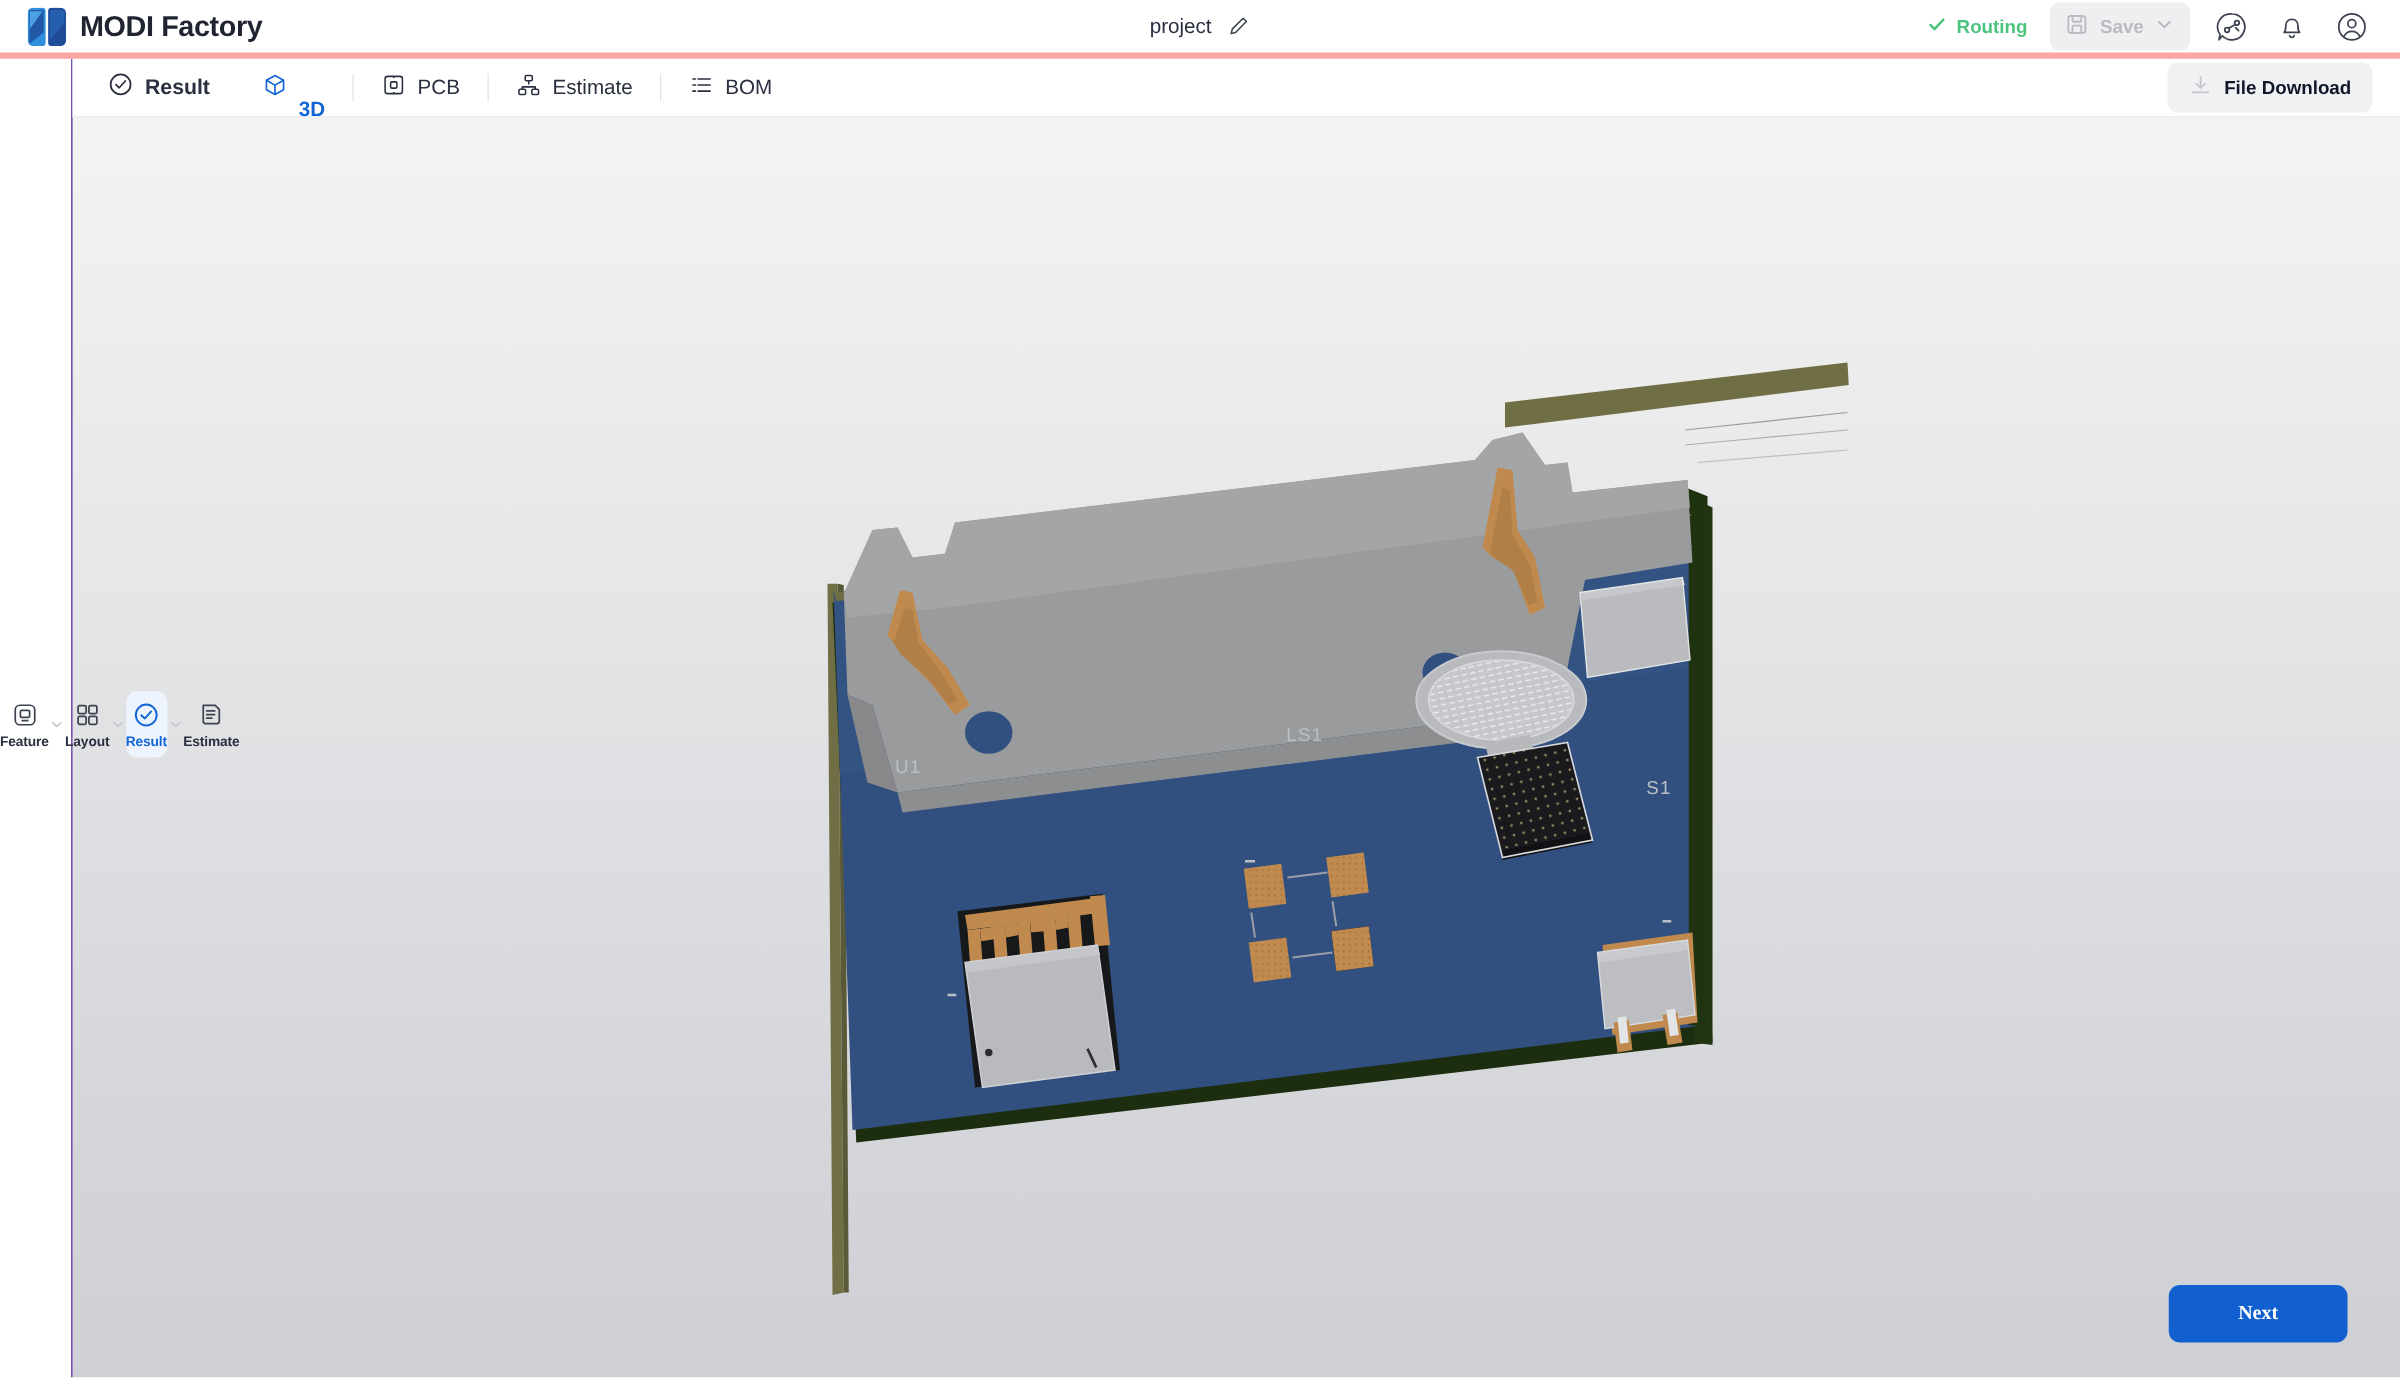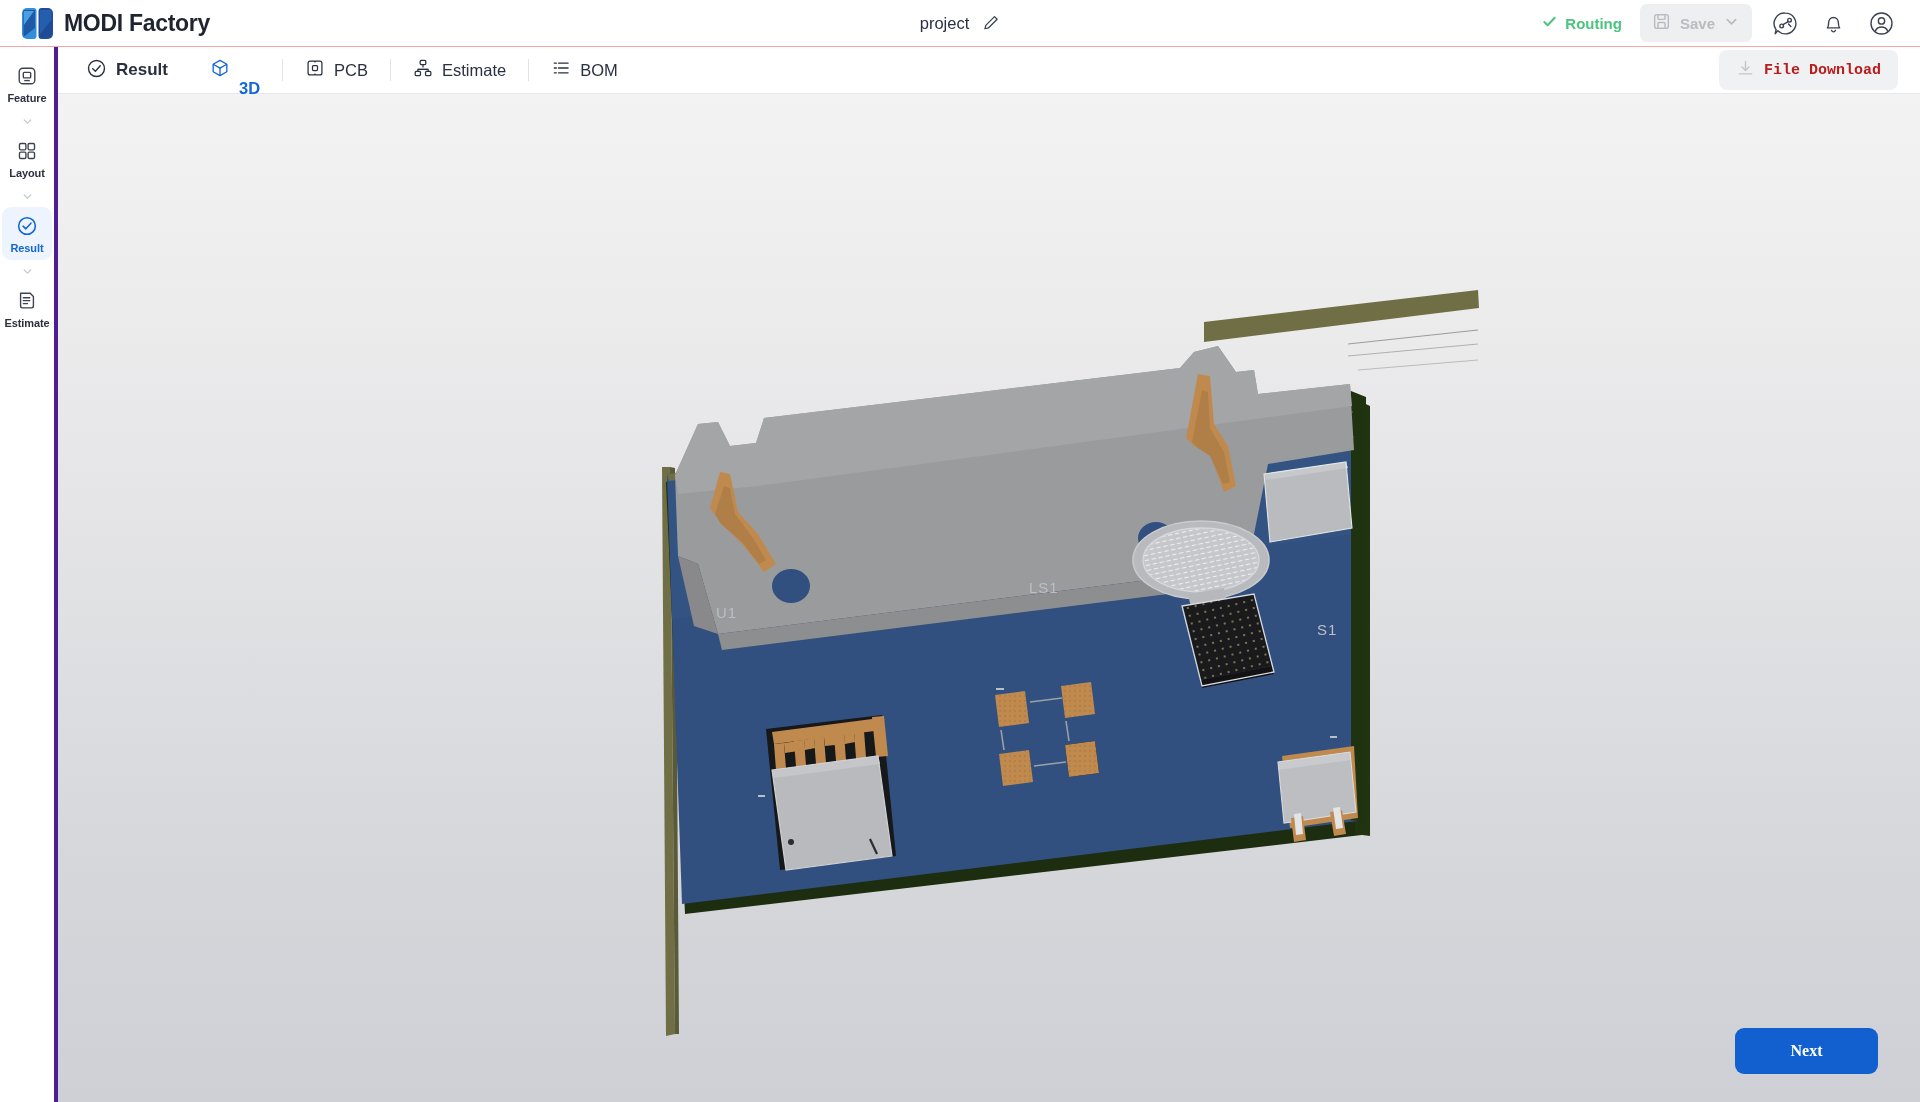--- a/index.html
+++ b/index.html
@@ -8,21 +8,21 @@
     font-family: "Liberation Sans", sans-serif;
     background: #ffffff;
     overflow: hidden;
   }
   .app { position: relative; width: 1920px; height: 1102px; display: flex; flex-direction: column; }
 
   
   .header {
     height: 47px; min-height: 47px;
     background: #ffffff;
-    border-bottom: 1px solid #fca5a5;
+    border-bottom: 5px solid #fca5a5;
     display: flex; align-items: center;
     position: relative; z-index: 30;
   }
   .brand { display: flex; align-items: center; gap: 11px; padding-left: 22px; }
   .brand-logo { width: 31px; height: 31px; position: relative; border-radius: 5px; overflow: hidden; flex: 0 0 auto; }
   .brand-name { font-size: 23px; font-weight: 700; color: #1f2430; letter-spacing: -0.3px; }
 
   .title-block {
     position: absolute; left: 50%; top: 50%; transform: translate(-50%,-50%);
     display: flex; align-items: center; gap: 11px; justify-content: flex-end;
@@ -40,23 +40,23 @@
   .save-btn .lbl { font-size: 15px; color: #b9bbc0; font-weight: 600; }
   .icon-btn { width: 30px; height: 30px; display: flex; align-items: center; justify-content: center; cursor: pointer; }
 
   
   .body-row { flex: 1; display: flex; min-height: 0; }
 
   
   .sidebar {
     width: 58px; min-width: 58px;
     background: #ffffff;
-    border-right: 4px solid #4c1d95;
+    border-right: 1px solid #4c1d95;
     padding-top: 10px;
-    display: flex; flex-direction: column; align-items: center;
+    display: flex; flex-direction: row; align-items: center;
     position: relative; z-index: 20;
   }
   .side-item {
     width: 50px; padding: 7px 0 6px;
     display: flex; flex-direction: column; align-items: center; gap: 4px;
     border-radius: 9px; cursor: pointer;
   }
   .side-item .ico { width: 24px; height: 24px; display: flex; align-items: center; justify-content: center; }
   .side-item .lbl { font-size: 11px; font-weight: 700; color: #2b3040; letter-spacing: -0.1px; }
   .side-item.active { background: #eef4fd; }
@@ -78,21 +78,21 @@
   .tb-item.result .lbl { font-weight: 700; font-size: 17px; }
   .tb-item.active .lbl { color: #1266d6; font-weight: 700; margin-top: 37px; }
   .tb-gap-lg { width: 38px; }
   .tb-div { width: 1px; height: 22px; background: #e2e3e6; margin: 0 20px; }
 
   .dl-btn {
     margin-left: auto; display: flex; align-items: center; gap: 9px;
     background: #f0f1f2; border: none; border-radius: 8px;
     padding: 9px 17px; cursor: default;
   }
-  .dl-btn .lbl { font-size: 15px; font-weight: 600; color: #b91c1c; font-family: Liberation Mono, monospace; }
+  .dl-btn .lbl { font-size: 15px; font-weight: 600; color: #0f172a; }
 
   
   .canvas {
     flex: 1; position: relative; overflow: hidden;
     background: linear-gradient(180deg,
       #f3f3f4 0%, #ededee 18%, #e6e6e8 38%,
       #dddee1 58%, #d6d7db 76%, #cfd0d5 100%);
   }
   .scene { position: absolute; inset: 0; }
   .scene svg { position: absolute; left: 0; top: 0; width: 100%; height: 100%; display: block; }

